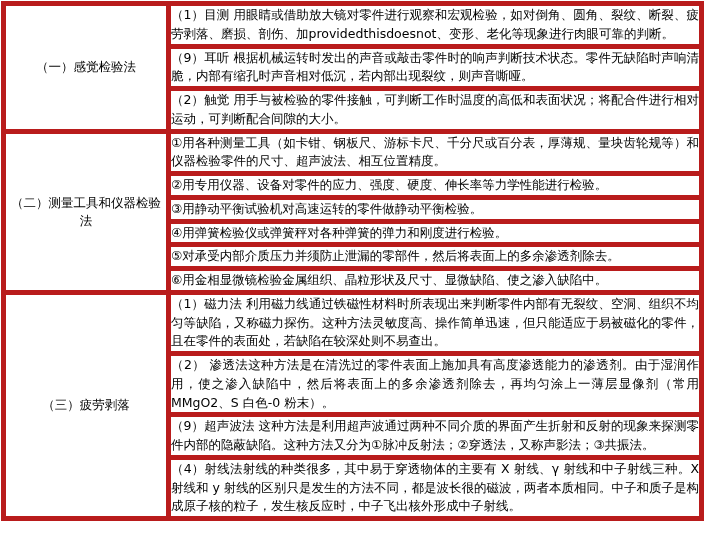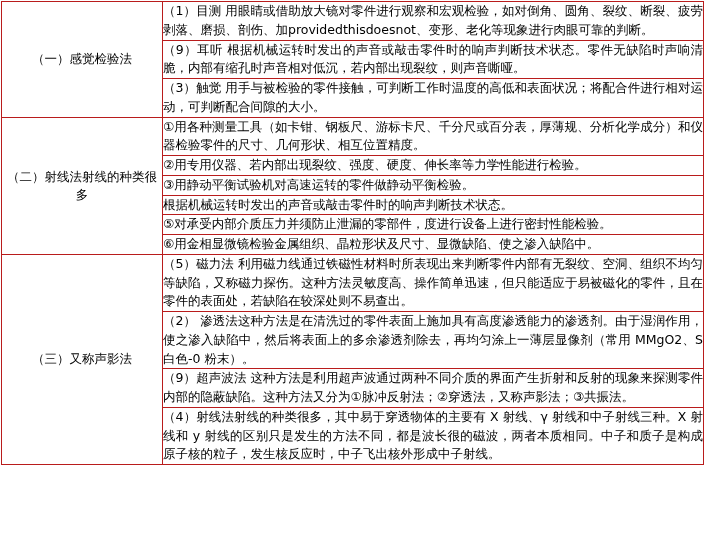--- a/index.html
+++ b/index.html
@@ -15,21 +15,21 @@
     color: #000000;
     overflow: hidden;
   }
   table.doc-table {
     border-collapse: collapse;
     width: 703px;
     margin: 1px 0 0 1px;
     table-layout: fixed;
   }
   table.doc-table td {
-    border: 1px solid #b91c1c;
+    border: 5px solid #b91c1c;
     vertical-align: middle;
     padding: 0;
   }
   td.cat-cell {
     width: 160px;
     text-align: center;
     vertical-align: middle;
     padding: 2px 6px;
     line-height: 1.45;
     font-size: 12.5px;
@@ -55,50 +55,50 @@
     <tr>
       <td class="cat-cell" rowspan="3">
         <span class="cat-label">（一）感觉检验法</span>
       </td>
       <td class="item-cell">（1）目测 用眼睛或借助放大镜对零件进行观察和宏观检验，如对倒角、圆角、裂纹、断裂、疲劳剥落、磨损、剖伤、加providedthisdoesnot、变形、老化等现象进行肉眼可靠的判断。</td>
     </tr>
     <tr>
       <td class="item-cell">（9）耳听 根据机械运转时发出的声音或敲击零件时的响声判断技术状态。零件无缺陷时声响清脆，内部有缩孔时声音相对低沉，若内部出现裂纹，则声音嘶哑。</td>
     </tr>
     <tr>
-      <td class="item-cell">（3）触觉 用手与被检验的零件接触，可判断工作时温度的高低和表面状况；将配合件进行相对运动，可判断配合间隙的大小。</td>
+      <td class="item-cell">（2）触觉 用手与被检验的零件接触，可判断工作时温度的高低和表面状况；将配合件进行相对运动，可判断配合间隙的大小。</td>
     </tr>
 
     <tr>
       <td class="cat-cell" rowspan="6">
-        <span class="cat-label">（二）射线法射线的种类很多</span>
+        <span class="cat-label">（二）测量工具和仪器检验法</span>
       </td>
-      <td class="item-cell">①用各种测量工具（如卡钳、钢板尺、游标卡尺、千分尺或百分表，厚薄规、分析化学成分）和仪器检验零件的尺寸、几何形状、相互位置精度。</td>
+      <td class="item-cell">①用各种测量工具（如卡钳、钢板尺、游标卡尺、千分尺或百分表，厚薄规、量块齿轮规等）和仪器检验零件的尺寸、超声波法、相互位置精度。</td>
     </tr>
     <tr>
-      <td class="item-cell">②用专用仪器、若内部出现裂纹、强度、硬度、伸长率等力学性能进行检验。</td>
+      <td class="item-cell">②用专用仪器、设备对零件的应力、强度、硬度、伸长率等力学性能进行检验。</td>
     </tr>
     <tr>
       <td class="item-cell">③用静动平衡试验机对高速运转的零件做静动平衡检验。</td>
     </tr>
     <tr>
-      <td class="item-cell">根据机械运转时发出的声音或敲击零件时的响声判断技术状态。</td>
+      <td class="item-cell">④用弹簧检验仪或弹簧秤对各种弹簧的弹力和刚度进行检验。</td>
     </tr>
     <tr>
-      <td class="item-cell">⑤对承受内部介质压力并须防止泄漏的零部件，度进行设备上进行密封性能检验。</td>
+      <td class="item-cell">⑤对承受内部介质压力并须防止泄漏的零部件，然后将表面上的多余渗透剂除去。</td>
     </tr>
     <tr>
       <td class="item-cell">⑥用金相显微镜检验金属组织、晶粒形状及尺寸、显微缺陷、使之渗入缺陷中。</td>
     </tr>
 
     <tr>
       <td class="cat-cell" rowspan="4">
-        <span class="cat-label">（三）又称声影法</span>
+        <span class="cat-label">（三）疲劳剥落</span>
       </td>
-      <td class="item-cell">（5）磁力法 利用磁力线通过铁磁性材料时所表现出来判断零件内部有无裂纹、空洞、组织不均匀等缺陷，又称磁力探伤。这种方法灵敏度高、操作简单迅速，但只能适应于易被磁化的零件，且在零件的表面处，若缺陷在较深处则不易查出。</td>
+      <td class="item-cell">（1）磁力法 利用磁力线通过铁磁性材料时所表现出来判断零件内部有无裂纹、空洞、组织不均匀等缺陷，又称磁力探伤。这种方法灵敏度高、操作简单迅速，但只能适应于易被磁化的零件，且在零件的表面处，若缺陷在较深处则不易查出。</td>
     </tr>
     <tr>
       <td class="item-cell">（2） 渗透法这种方法是在清洗过的零件表面上施加具有高度渗透能力的渗透剂。由于湿润作用，使之渗入缺陷中，然后将表面上的多余渗透剂除去，再均匀涂上一薄层显像剂（常用 MMgO2、S 白色-0 粉末）。</td>
     </tr>
     <tr>
       <td class="item-cell">（9）超声波法 这种方法是利用超声波通过两种不同介质的界面产生折射和反射的现象来探测零件内部的隐蔽缺陷。这种方法又分为①脉冲反射法；②穿透法，又称声影法；③共振法。</td>
     </tr>
     <tr>
       <td class="item-cell">（4）射线法射线的种类很多，其中易于穿透物体的主要有 X 射线、γ 射线和中子射线三种。X 射线和 y 射线的区别只是发生的方法不同，都是波长很的磁波，两者本质相同。中子和质子是构成原子核的粒子，发生核反应时，中子飞出核外形成中子射线。</td>
     </tr>

